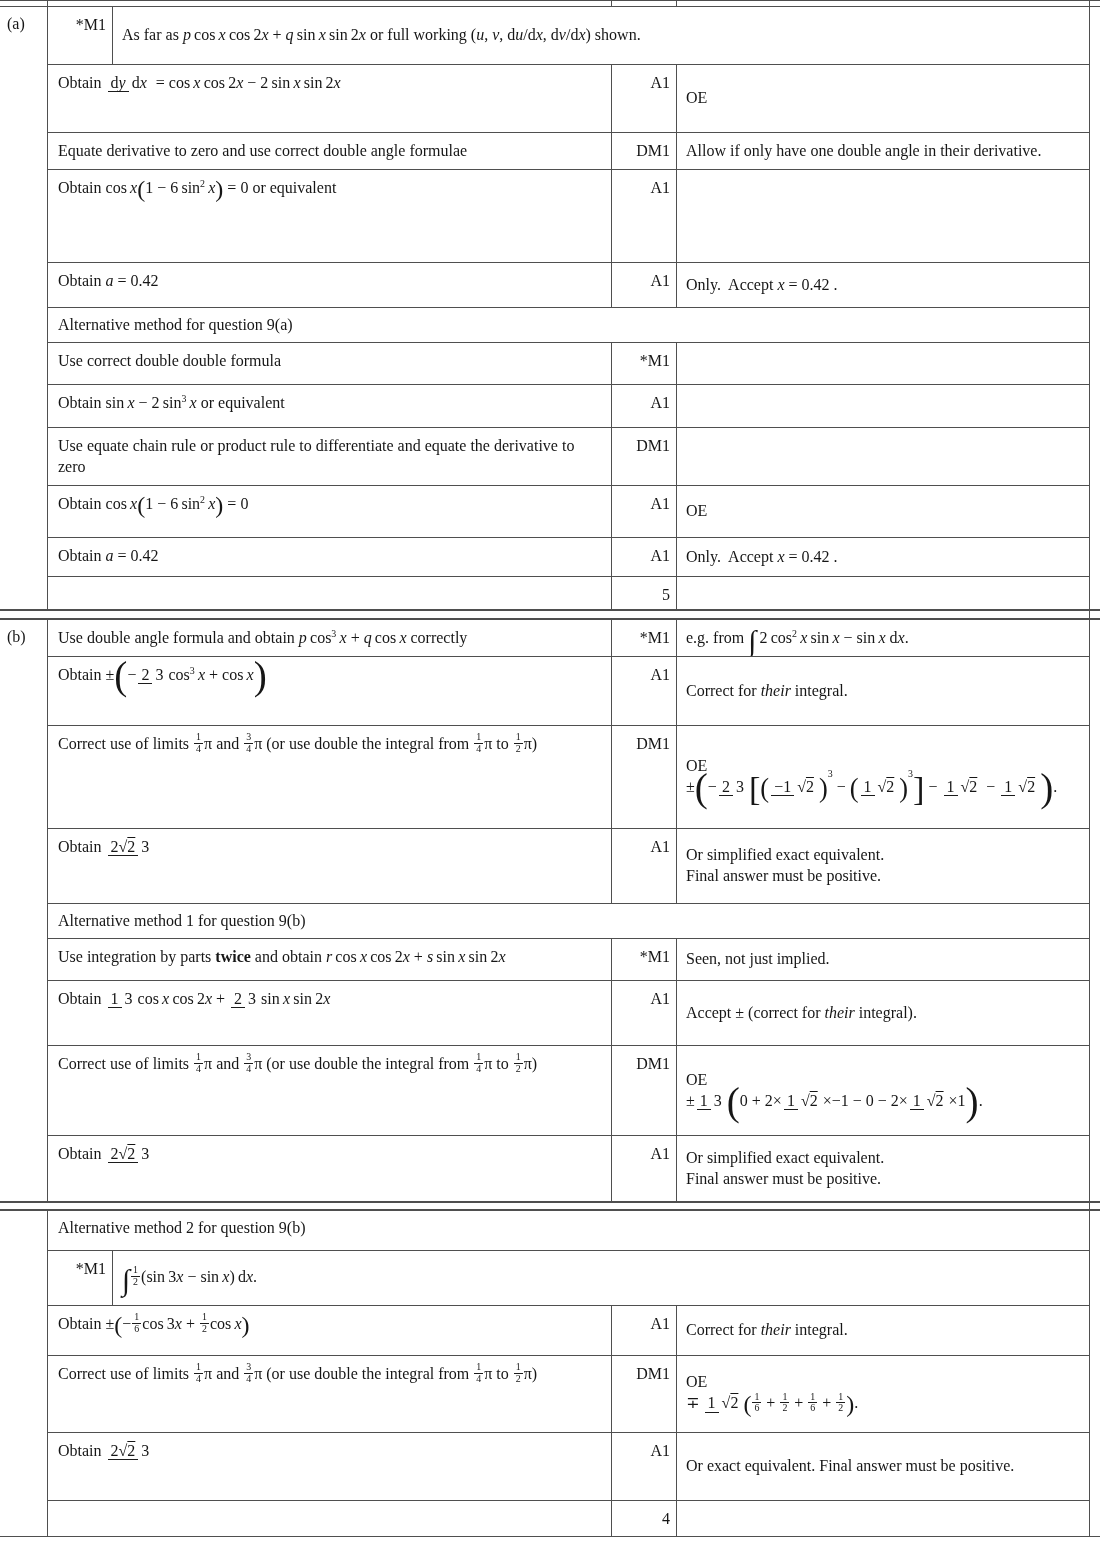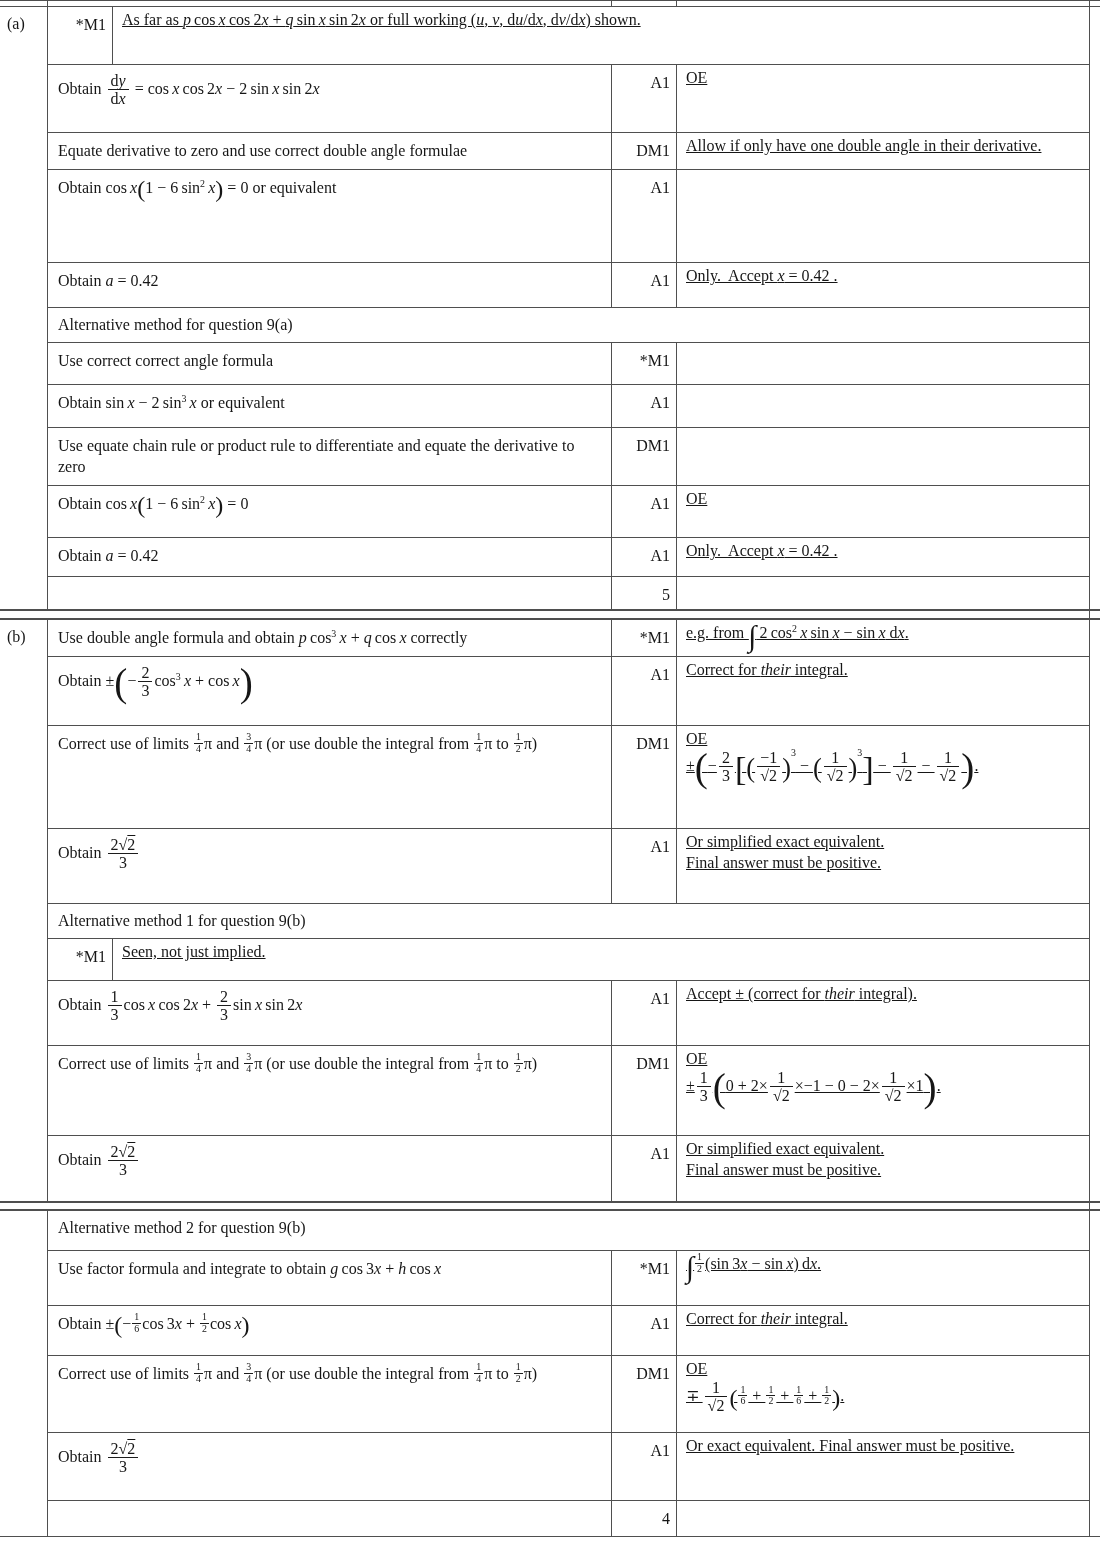--- a/index.html
+++ b/index.html
@@ -18,33 +18,33 @@
 
   .tbl { width:1090px; border-right:1.5px solid var(--bc); }
   .block { display:flex; }
   .c-part { width:48px; border-right:1.5px solid var(--bc); padding:7px 0 0 7px; flex:none; }
   .rows { flex:1; min-width:0; }
   .row { display:flex; border-bottom:1.5px solid var(--bc); overflow:hidden; }
   .row.last { border-bottom:none; }
   .c-desc { width:564px; flex:none; border-right:1.5px solid var(--bc); padding:8px 16px 2px 10px; }
   .c-mark { width:65px; flex:none; border-right:1.5px solid var(--bc);
             text-align:right; padding:8px 6px 0 0; font-weight:normal; }
-  .c-guid { flex:1; min-width:0; display:flex; padding:3px 10px 3px 9px;text-decoration:underline; }
+  .c-guid { flex:1; min-width:0; display:flex; align-items:center; padding:3px 10px 3px 9px; }
   .c-guid .txt { width:100%; }
   .c-hdr { flex:1; font-weight:normal; padding:7px 0 0 10px; }
 
   .sep  { height:11px; width:1100px; border-top:2px solid var(--bc); border-bottom:2px solid var(--bc); }
   .sep2 { height:10px; }
   .botline { width:1100px; border-top:1.5px solid var(--bc); height:0; }
 
   
   i { font-style:italic; }
   sup { font-size:62%; line-height:0; }
   .sup3 { font-size:62%; line-height:0; vertical-align:super; position:relative; top:-9px; }
-  .fr { display:inline-flex; flex-direction:column; vertical-align:middle;
+  .fr { display:inline-flex; flex-direction:row; vertical-align:middle;
         text-align:center; line-height:1.08; margin:0 2px; position:relative; top:-1px; }
   .fr > span { display:block; padding:0 3px; }
   .fr > span:first-child { border-bottom:1.4px solid #1c1c1c; }
   .sfr { display:inline-flex; flex-direction:column; vertical-align:middle;
          text-align:center; font-size:62%; line-height:1.05; margin:0 1px; position:relative; top:-2px; }
   .sfr > span { display:block; padding:0 2px; }
   .sfr > span:first-child { border-bottom:1px solid #1c1c1c; }
   .ol { text-decoration:overline; }
   .bp    { font-size:150%; line-height:0; vertical-align:middle; }
   .bp-sm { font-size:165%; line-height:0; vertical-align:middle; }
@@ -118,21 +118,21 @@
               <div class="txt">Only.&nbsp; Accept <i>x</i> = 0.42 .</div>
             </div>
         </div>
 
         <div class="row" style="height:35px">
           <div class="c-hdr">Alternative method for question 9(a)</div>
         </div>
 
         <div class="row" style="height:42px">
           <div class="c-desc">
-              <div class="txt">Use correct correct angle formula</div>
+              <div class="txt">Use correct double double formula</div>
             </div>
           <div class="c-mark"><span>*M1</span></div>
           <div class="c-guid">
               <div class="txt"></div>
             </div>
         </div>
 
         <div class="row" style="height:43px">
           <div class="c-desc">
               <div class="txt">Obtain sin <i>x</i> − 2 sin<sup>3</sup> <i>x</i> or equivalent</div>
@@ -261,20 +261,23 @@
           <div class="c-guid">
               <div class="txt">Or simplified exact equivalent.<br>Final answer must be positive.</div>
             </div>
         </div>
 
         <div class="row" style="height:35px">
           <div class="c-hdr">Alternative method 1 for question 9(b)</div>
         </div>
 
         <div class="row" style="height:42px">
+          <div class="c-desc">
+              <div class="txt">Use integration by parts <b>twice</b> and obtain <i>r</i> cos <i>x</i> cos 2<i>x</i> + <i>s</i> sin <i>x</i> sin 2<i>x</i></div>
+            </div>
           <div class="c-mark"><span>*M1</span></div>
           <div class="c-guid">
               <div class="txt">Seen, not just implied.</div>
             </div>
         </div>
 
         <div class="row" style="height:65px">
           <div class="c-desc">
               <div class="txt">Obtain <span class="fr">
                   <span>1</span>
@@ -343,23 +346,20 @@
       <div class="c-part">
         <span></span>
       </div>
       <div class="rows">
 
         <div class="row" style="height:40px">
           <div class="c-hdr">Alternative method 2 for question 9(b)</div>
         </div>
 
         <div class="row" style="height:55px">
-          <div class="c-desc">
-              <div class="txt">Use factor formula and integrate to obtain <i>g</i> cos 3<i>x</i> + <i>h</i> cos <i>x</i></div>
-            </div>
           <div class="c-mark"><span>*M1</span></div>
           <div class="c-guid">
               <div class="txt"><span class="int">∫</span><span class="sfr">
                   <span>1</span>
                   <span>2</span>
                 </span>(sin 3<i>x</i> − sin <i>x</i>) d<i>x</i>.</div>
             </div>
         </div>
 
         <div class="row" style="height:50px">

